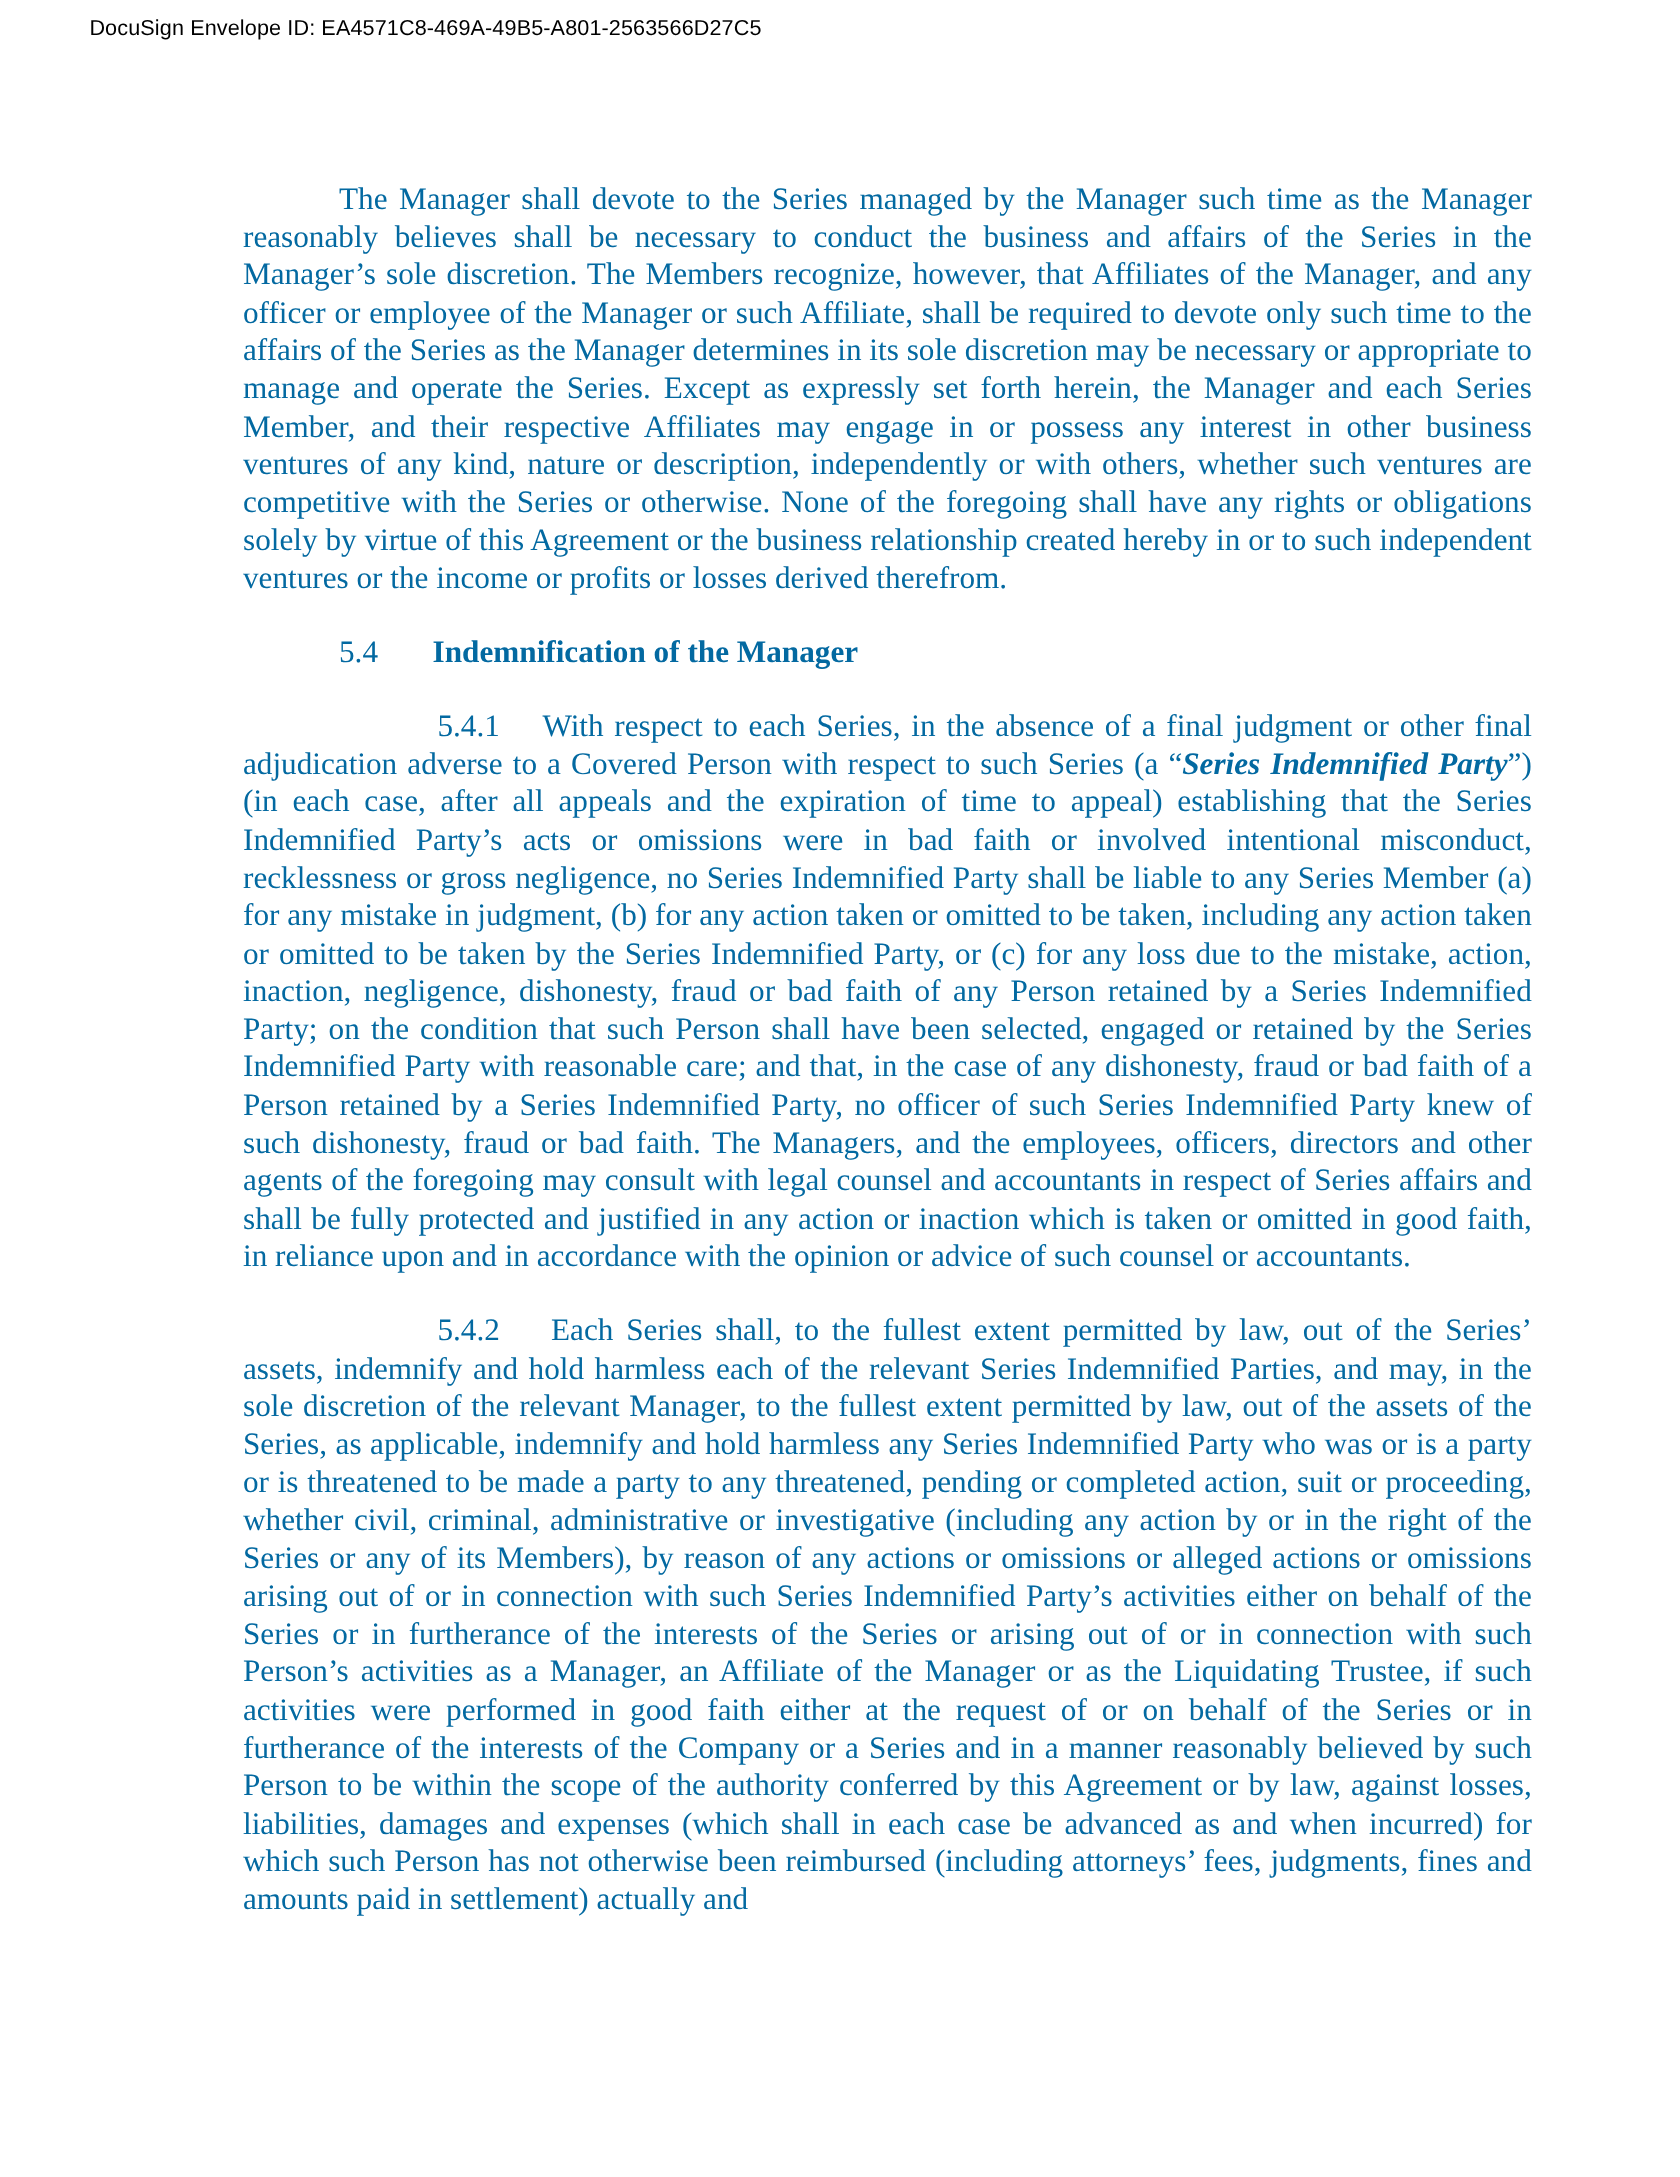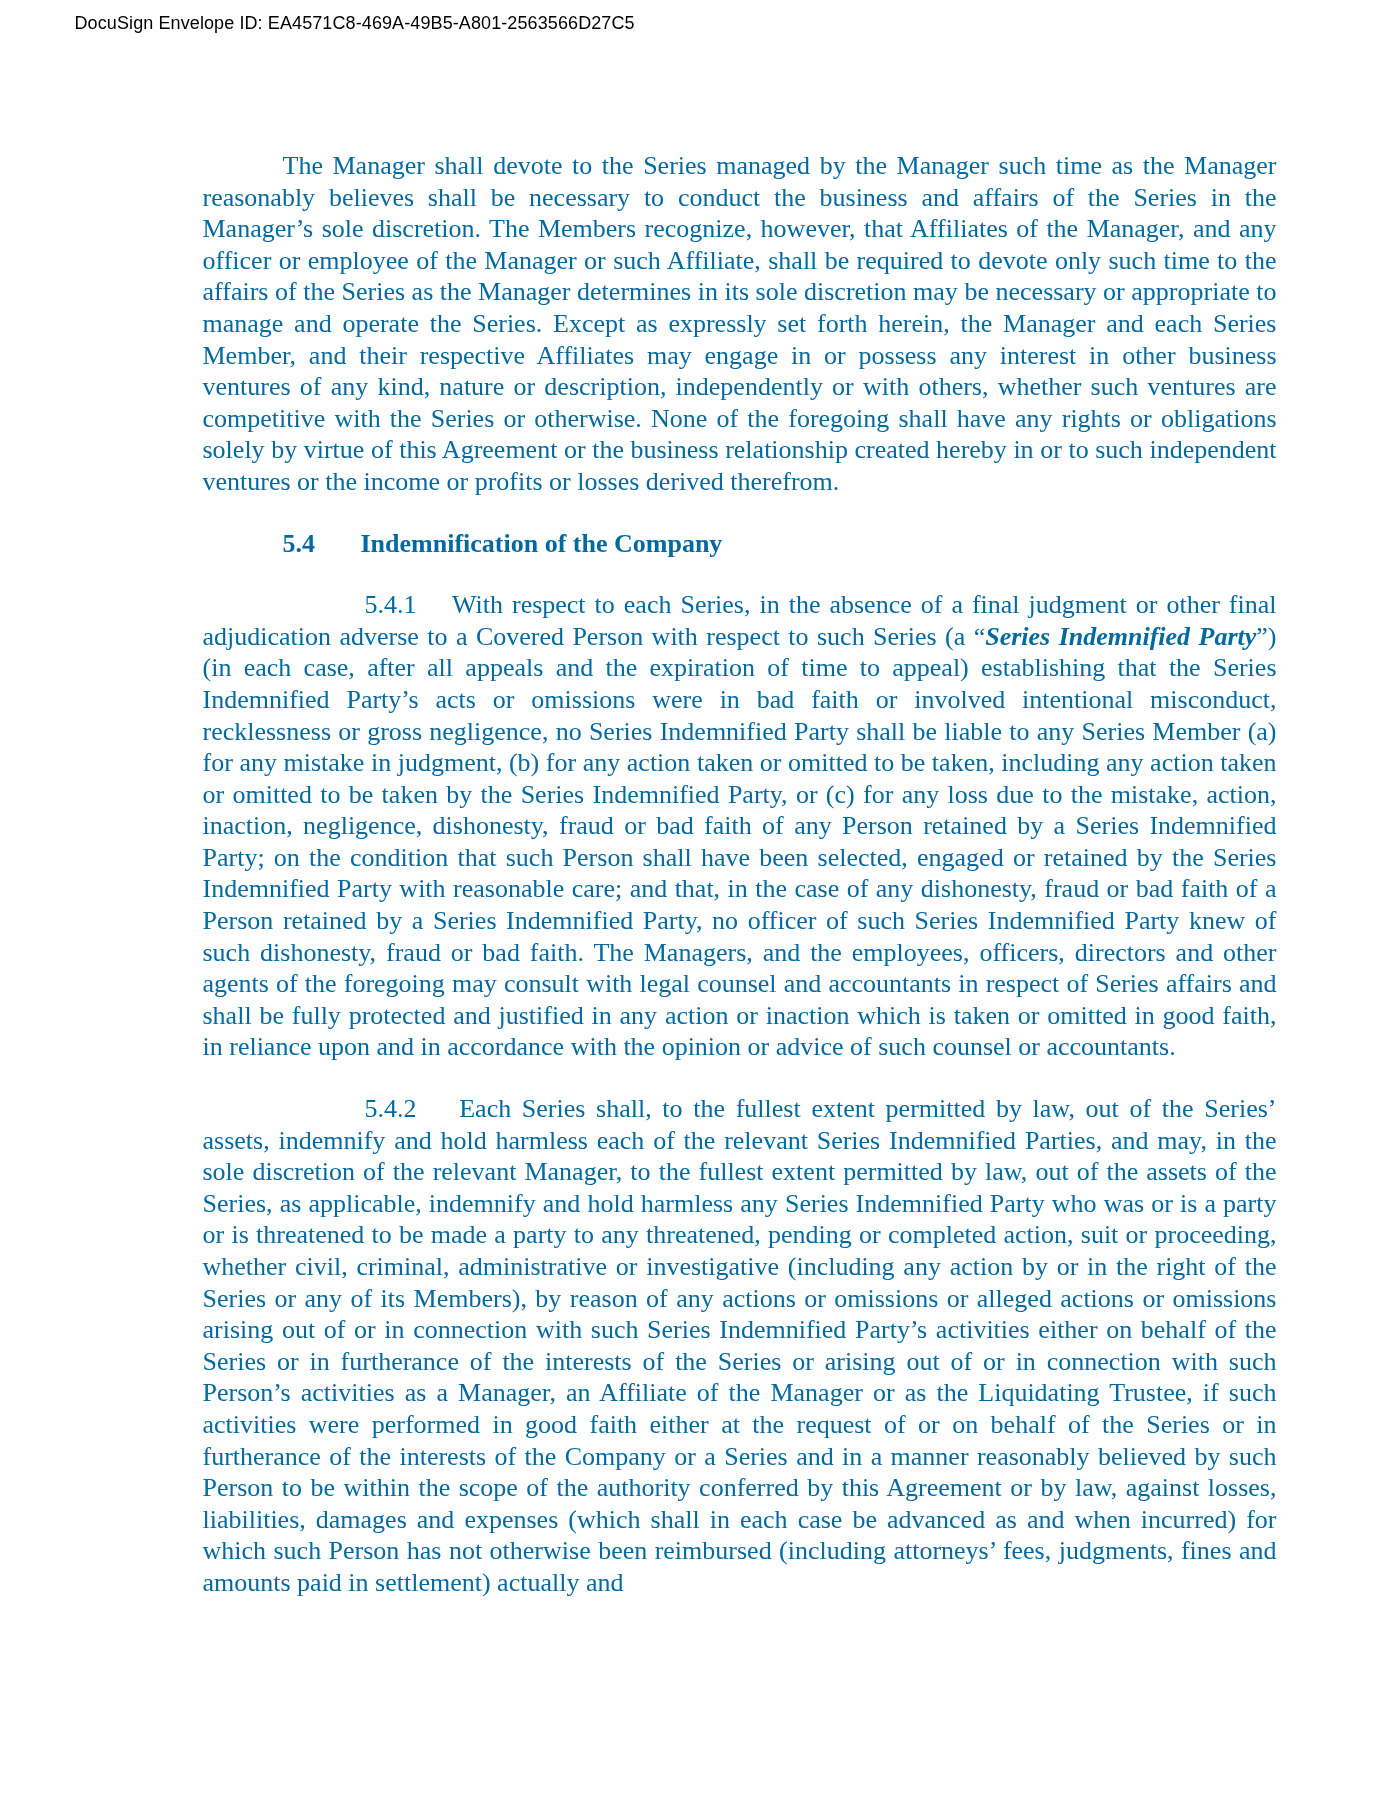--- a/index.html
+++ b/index.html
@@ -33,21 +33,21 @@
     text-align: justify;
     color: #0369a1;
   }
   .para { margin-bottom: 30px; text-indent: 80px; }
   .para.subsection { text-indent: 162px; }
   .heading {
     margin-bottom: 30px;
     font-weight: bold;
     padding-left: 80px;
   }
-  .heading-num { display: inline-block; width: 78px; font-weight: bold; }
+  .heading-num { display: inline-block; width: 78px; font-weight: normal; }
   .bold { font-weight: normal; }
   .bold-italic { font-weight: bold; font-style: italic; }
   .page-number {
     position: absolute;
     bottom: 84px;
     left: 0;
     width: 100%;
     text-align: center;
     font-family: "Liberation Serif", serif;
     font-size: 26px;
@@ -55,18 +55,18 @@
   }
 </style>
 </head>
 <body>
 
 <div class="page">
   <div class="docusign-header">DocuSign Envelope ID: EA4571C8-469A-49B5-A801-2563566D27C5</div>
 
   <div class="content">
       <p class="para"><span>The Manager shall devote to the Series managed by the Manager such time as the Manager reasonably believes shall be necessary to conduct the business and affairs of the Series in the Manager’s sole discretion. The Members recognize, however, that Affiliates of the Manager, and any officer or employee of the Manager or such Affiliate, shall be required to devote only such time to the affairs of the Series as the Manager determines in its sole discretion may be necessary or appropriate to manage and operate the Series. Except as expressly set forth herein, the Manager and each Series Member, and their respective Affiliates may engage in or possess any interest in other business ventures of any kind, nature or description, independently or with others, whether such ventures are competitive with the Series or otherwise. None of the foregoing shall have any rights or obligations solely by virtue of this Agreement or the business relationship created hereby in or to such independent ventures or the income or profits or losses derived therefrom.</span></p>
-      <div class="heading"><span class="heading-num">5.4</span><span>Indemnification of the Company</span></div>
+      <div class="heading"><span class="heading-num">5.4</span><span>Indemnification of the Manager</span></div>
       <p class="para subsection"><span class="bold">5.4.1</span><span>&nbsp;&nbsp;&nbsp; With respect to each Series, in the absence of a final judgment or other final adjudication adverse to a Covered Person with respect to such Series (a “</span><span class="bold-italic">Series Indemnified Party</span><span>”) (in each case, after all appeals and the expiration of time to appeal) establishing that the Series Indemnified Party’s acts or omissions were in bad faith or involved intentional misconduct, recklessness or gross negligence, no Series Indemnified Party shall be liable to any Series Member (a) for any mistake in judgment, (b) for any action taken or omitted to be taken, including any action taken or omitted to be taken by the Series Indemnified Party, or (c) for any loss due to the mistake, action, inaction, negligence, dishonesty, fraud or bad faith of any Person retained by a Series Indemnified Party; on the condition that such Person shall have been selected, engaged or retained by the Series Indemnified Party with reasonable care; and that, in the case of any dishonesty, fraud or bad faith of a Person retained by a Series Indemnified Party, no officer of such Series Indemnified Party knew of such dishonesty, fraud or bad faith. The Managers, and the employees, officers, directors and other agents of the foregoing may consult with legal counsel and accountants in respect of Series affairs and shall be fully protected and justified in any action or inaction which is taken or omitted in good faith, in reliance upon and in accordance with the opinion or advice of such counsel or accountants.</span></p>
       <p class="para subsection"><span class="bold">5.4.2</span><span>&nbsp;&nbsp;&nbsp; Each Series shall, to the fullest extent permitted by law, out of the Series’ assets, indemnify and hold harmless each of the relevant Series Indemnified Parties, and may, in the sole discretion of the relevant Manager, to the fullest extent permitted by law, out of the assets of the Series, as applicable, indemnify and hold harmless any Series Indemnified Party who was or is a party or is threatened to be made a party to any threatened, pending or completed action, suit or proceeding, whether civil, criminal, administrative or investigative (including any action by or in the right of the Series or any of its Members), by reason of any actions or omissions or alleged actions or omissions arising out of or in connection with such Series Indemnified Party’s activities either on behalf of the Series or in furtherance of the interests of the Series or arising out of or in connection with such Person’s activities as a Manager, an Affiliate of the Manager or as the Liquidating Trustee, if such activities were performed in good faith either at the request of or on behalf of the Series or in furtherance of the interests of the Company or a Series and in a manner reasonably believed by such Person to be within the scope of the authority conferred by this Agreement or by law, against losses, liabilities, damages and expenses (which shall in each case be advanced as and when incurred) for which such Person has not otherwise been reimbursed (including attorneys’ fees, judgments, fines and amounts paid in settlement) actually and</span></p>
     </div>
 
 </div>
 
 </body></html>

